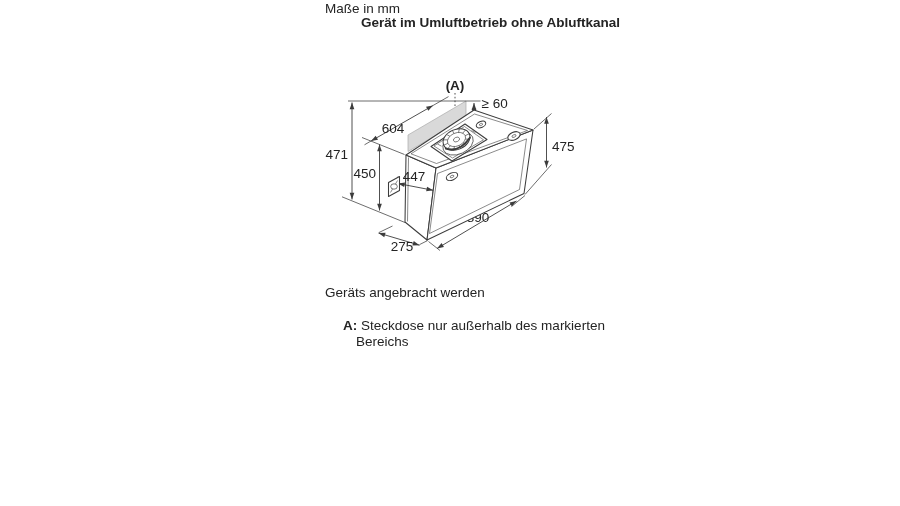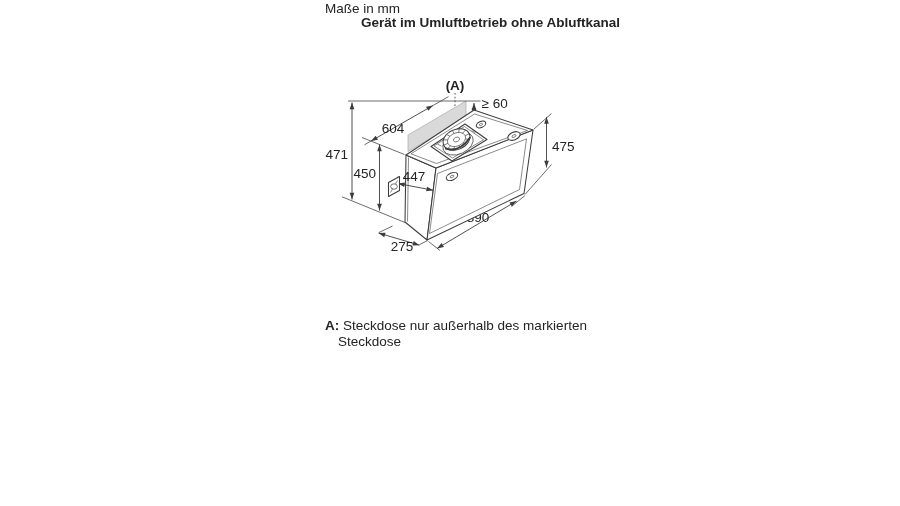--- a/index.html
+++ b/index.html
@@ -2,21 +2,21 @@
 <html><head>
 <meta charset="utf-8">
 <style>
   html,body{margin:0;padding:0;background:#ffffff;}
   #screen{position:relative;width:784px;height:506px;background:#ffffff;overflow:hidden;
           font-family:"Liberation Sans",sans-serif;color:#242424;padding-left:16px;}
   .txt{position:absolute;font-size:13.5px;line-height:15.5px;color:#242424;white-space:nowrap;}
   #header{top:2px;left:325px;line-height:14px;}
   #header .t2{font-weight:bold;margin-left:36px;}
   #note1{top:269px;left:325px;}
-  #note2{top:318px;left:325px;padding-left:13px;text-indent:-13px;}
+  #note2{top:318px;left:343px;padding-left:13px;text-indent:-13px;}
   #note2 .prefix{font-weight:bold;}
   svg{position:absolute;left:0;top:0;}
   .out{stroke:#3c3c3c;stroke-width:1.05;fill:#ffffff;stroke-linejoin:round;}
   .thin{stroke:#3c3c3c;stroke-width:0.6;fill:none;stroke-linejoin:round;}
   .dim{stroke:#3c3c3c;stroke-width:0.9;fill:none;}
   .ext{stroke:#3c3c3c;stroke-width:0.75;fill:none;}
   .lbl{font-family:"Liberation Sans",sans-serif;font-size:13.5px;fill:#242424;}
   .lblb{font-weight:bold;}
 </style>
 </head>
@@ -145,21 +145,22 @@
 
     <g>
       <path d="M388.5,182.5 L399.5,176.5 L399.5,190.5 L388.5,196.5 Z" class="out" stroke-width="0.9"></path>
       <path class="thin" d="M390.5,192.5 L397.5,180.5"></path>
       <ellipse cx="394" cy="186.5" rx="3.3" ry="2.7" fill="#ffffff" stroke="#3c3c3c" stroke-width="0.7"></ellipse>
     </g>
   </svg>
 
   <div id="note1" class="txt">
     <br>
+    <span>Geräts angebracht werden</span>
   </div>
 
   <div id="note2" class="txt">
     <span class="prefix">A:</span>
     <span>Steckdose nur außerhalb des markierten</span><br>
-    <span>Steckdose</span>
+    <span>Bereichs</span>
   </div>
 
 </div>
 
 </body></html>

